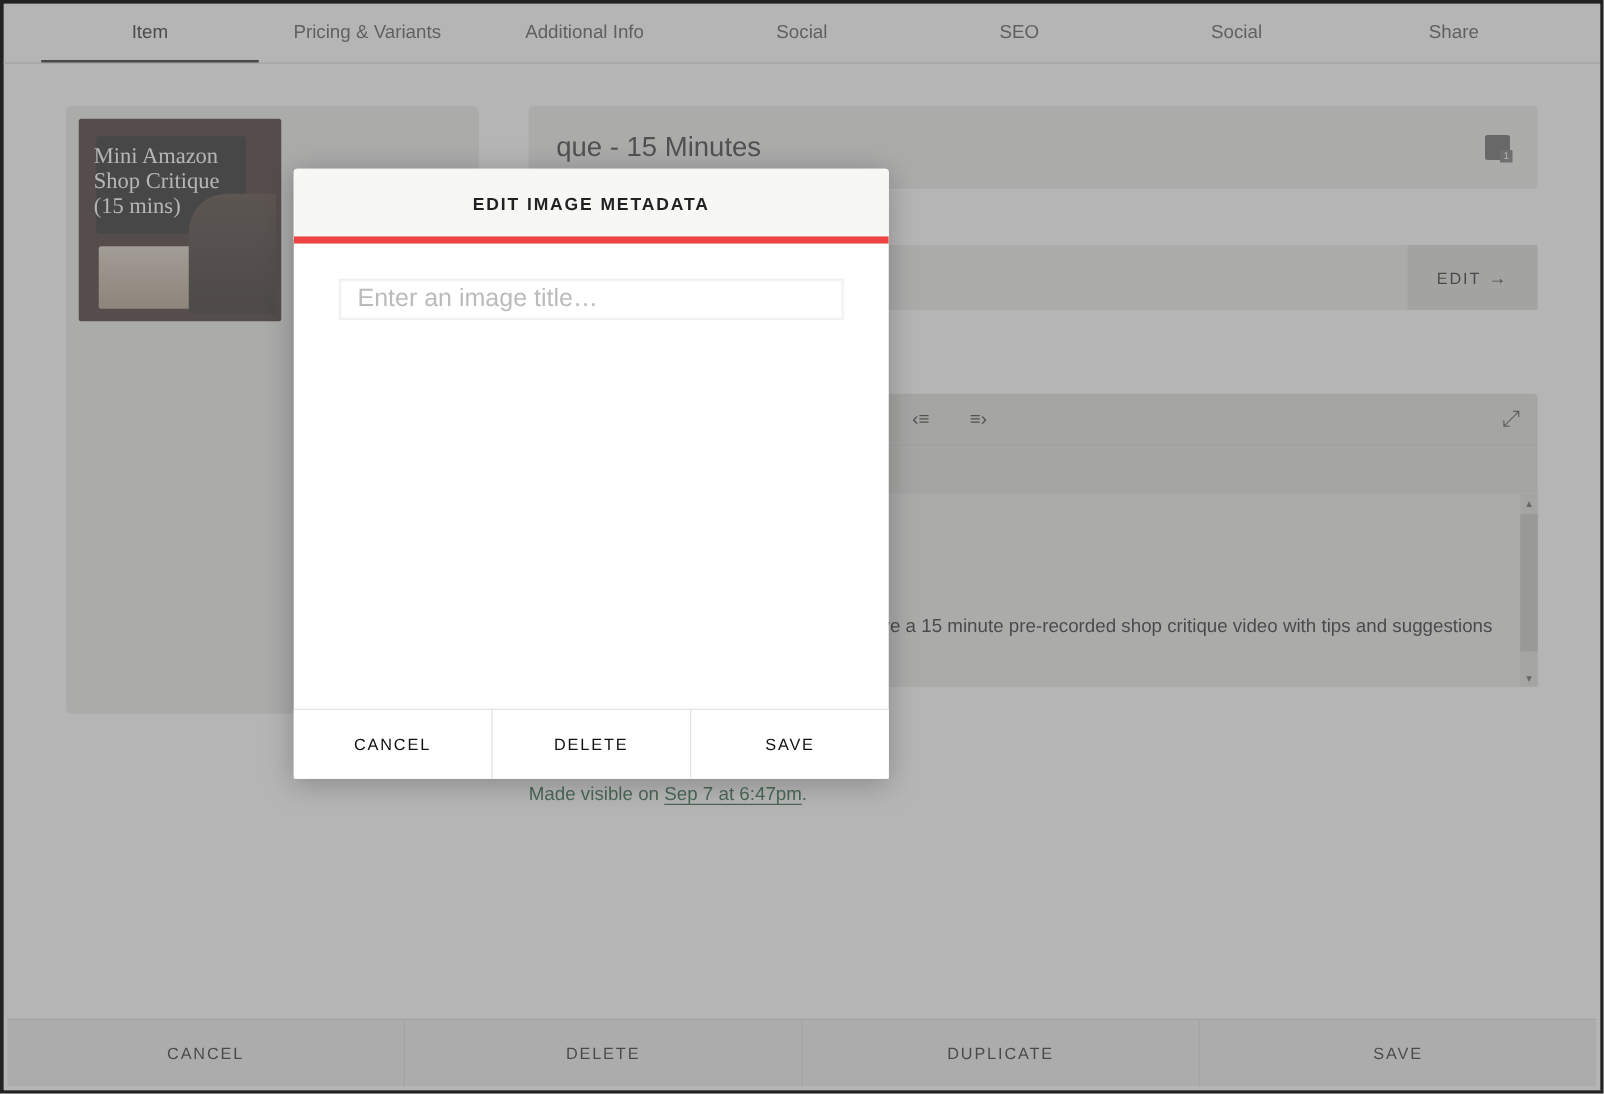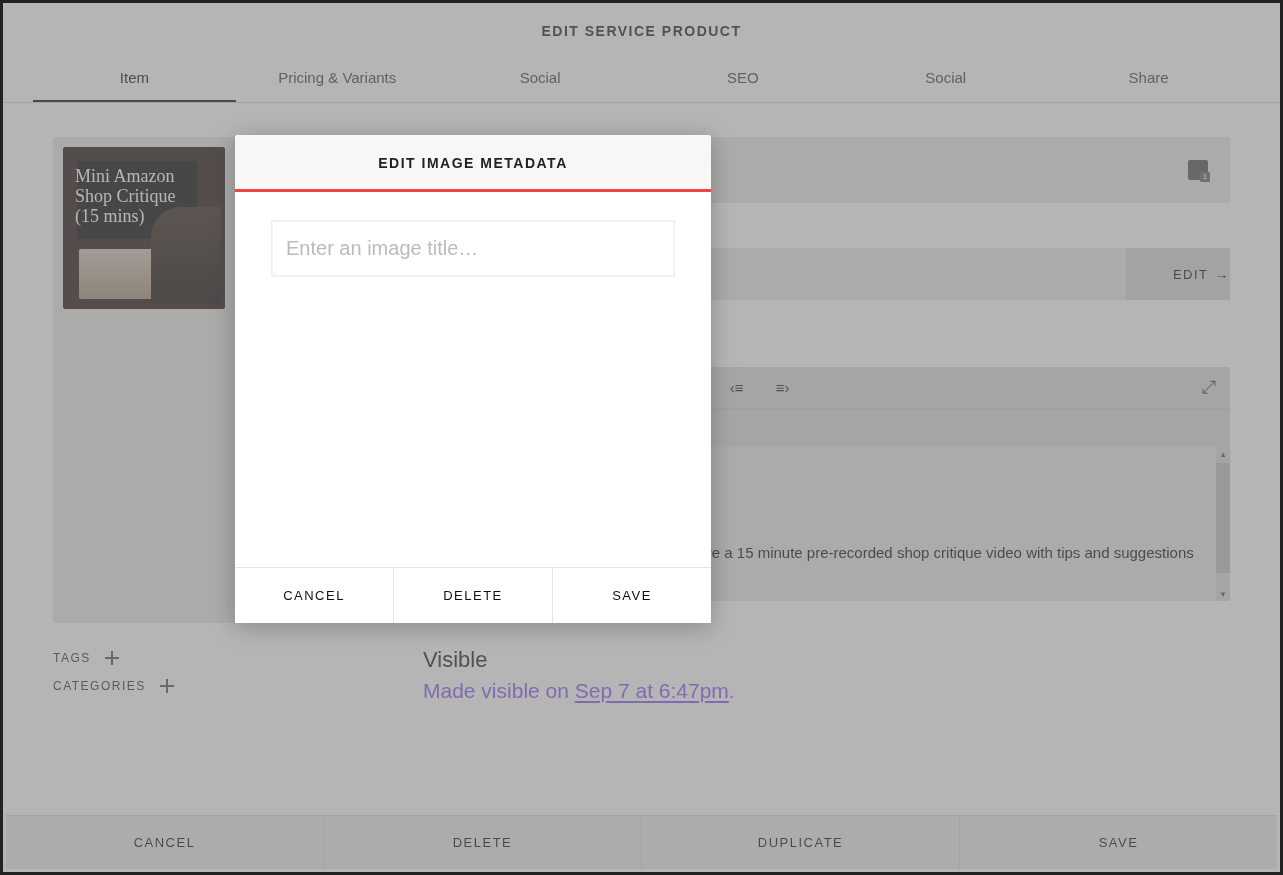--- a/index.html
+++ b/index.html
@@ -34,21 +34,21 @@
   .right-col { flex: 1; }
   .title-row { display:flex; align-items:center; background:#e8e8e7; border-radius:3px; padding: 20px 22px; margin-bottom: 26px; }
   .title-input { flex:1; border:none; background:transparent; font-size: 22px; color:#222; outline:none; }
   .store-icon { width:20px; height:20px; background:#555; border-radius:2px; position:relative; }
   .store-icon::before { content:"1"; position:absolute; right:-2px; bottom:-2px; font-size:8px; background:#666; color:#fff; width:10px; height:10px; line-height:10px; text-align:center; border-radius:1px;}
 
   .subsection-label { font-size:10px; letter-spacing:1.5px; color:#464646; margin:0 0 8px 4px; }
 
   .url-row { display:flex; align-items:center; background:#e8e8e7; border-radius:3px; margin-bottom:24px; height:52px; }
   .url-left { flex:1; padding: 0 20px; font-size:15px; color:#222; }
-  .url-edit { width:104px; height:100%; display:flex; align-items:center; justify-content:flex-end; font-size:13px; letter-spacing:1.5px; color:#111; background:#d8d8d6; cursor:pointer; }
+  .url-edit { width:104px; height:100%; display:flex; align-items:center; justify-content:center; font-size:13px; letter-spacing:1.5px; color:#111; background:#d8d8d6; cursor:pointer; }
   .arrow { margin-left:6px; font-size:14px; }
 
   .sub-note { font-size:15px; color:#222; margin: 0 0 26px 4px; }
   .sub-note a { color:#222; text-decoration: underline; text-underline-offset: 3px; }
 
   .editor-toolbar { display:flex; align-items:center; background:#dcdcda; height:42px; padding: 0 14px; gap: 20px; border-top-left-radius:3px; border-top-right-radius:3px; border-bottom:1px solid #cfcfcd;}
   .fmt-select { display:flex; align-items:center; gap:40px; font-style:italic; font-size:16px; color:#222; padding-right:30px; border-right:1px solid #c4c4c1; height:100%; }
   .chev-down { font-size:12px; color:#555; }
   .tb-btn { width:26px; text-align:center; font-size:15px; color:#222; cursor:pointer; }
   .tb-sep { width:1px; height:100%; background:#c4c4c1; }
@@ -56,76 +56,66 @@
   .editor-toolbar-ext { height:38px; background:#dcdcda;}
   .editor-body { background:#e8e8e7; padding:18px 22px; font-size:15px; line-height:1.7; color:#111; height:154px; overflow-y:scroll; position:relative; }
   .editor-body p { margin-bottom:12px; }
   .scrollbar { position:absolute; right:0; top:0; width:14px; height:100%; background:#dcdcda;}
   .scrollbar-thumb { position:absolute; right:0; top:16px; width:14px; height:110px; background:#c0c0be; }
   .scrollbar-up, .scrollbar-down { position:absolute; right:0; width:14px; height:14px; font-size:9px; color:#555; text-align:center; line-height:14px;}
   .scrollbar-up{top:0;} .scrollbar-down{bottom:0;}
 
   .visible-block { margin-top:46px; margin-left:0; }
   .visible-title { font-size:22px; color:#222; margin-bottom:6px; }
-  .visible-sub { font-size:21px; color:#8b5cf6; }
+  .visible-sub { font-size:15px; color:#14532d; }
   .visible-sub .link { text-decoration: underline; text-underline-offset:3px; }
 
   .bottom-bar { position:absolute; left:3px; right:3px; bottom:3px; height:54px; background:#ececeb; display:flex; border-top:1px solid #d8d8d7;}
   .bottom-bar button { flex:1; border:none; background:transparent; font-size:13px; letter-spacing:1.5px; color:#111; cursor:pointer; }
   .bottom-bar button + button { border-left:1px solid #d8d8d7; }
 
   
   .overlay { position:absolute; inset:0; background:rgba(120,120,120,0.55); display:flex; align-items:flex-start; justify-content:flex-start; }
   .modal { margin-left:232px; margin-top:132px; width:476px; height:488px; background:#fff; border-radius:3px; box-shadow:0 4px 24px rgba(0,0,0,0.25); display:flex; flex-direction:column; }
-  .modal-header { text-align:center; padding:20px 0 18px; font-size:14px; letter-spacing:1.5px; font-weight:600; color:#222; border-bottom:3px solid #ef4444; background:#f7f7f6; border-top-left-radius:3px; border-top-right-radius:3px;}
+  .modal-header { text-align:center; padding:20px 0 18px; font-size:14px; letter-spacing:1.5px; font-weight:600; color:#222; border-bottom:6px solid #ef4444; background:#f7f7f6; border-top-left-radius:3px; border-top-right-radius:3px;}
   .modal-body { flex:1; padding:28px 36px; }
-  .modal-input { width:100%; border:1px solid #efefee; background:#fff; font-size:20px; padding:16px 14px; color:#333; outline:none; box-shadow: inset 0 0 0 1px #f3f3f2; }
+  .modal-input { width:100%; border:1px solid #efefee; background:#fff; font-size:20px; padding:4px 14px; color:#333; outline:none; box-shadow: inset 0 0 0 1px #f3f3f2; }
   .modal-input::placeholder { color:#bbb; }
   .modal-footer { display:flex; border-top:1px solid #e4e4e3; height:56px;}
   .modal-footer button { flex:1; border:none; background:#fff; font-size:13px; letter-spacing:1.5px; color:#111; cursor:pointer; }
   .modal-footer button + button { border-left:1px solid #e4e4e3; }
 
   ::-webkit-scrollbar { width:0; }
 </style>
 </head>
 <body>
 
 <div class="frame">
   <div class="page">
-    <div class="page-header">EDIT SERVICE PRODUCT</div>
 
     <div class="tabs">
       <div class="tab active">Item</div>
       <div class="tab">Pricing &amp; Variants</div>
+      <div class="tab">Additional Info</div>
       <div class="tab">Social</div>
       <div class="tab">SEO</div>
       <div class="tab">Social</div>
       <div class="tab">Share</div>
     </div>
 
     <div class="body">
       <div class="left-col">
         <div class="img-box">
           <div class="thumb">
             <div class="thumb-text">Mini Amazon Shop Critique (15 mins)</div>
             <div class="thumb-laptop"></div>
             <div class="thumb-person"></div>
           </div>
         </div>
 
-        <div class="tags-cats">
-          <div class="row">
-            <span>TAGS</span>
-            <span class="plus-icon"></span>
-          </div>
-          <div class="row">
-            <span>CATEGORIES</span>
-            <span class="plus-icon"></span>
-          </div>
-        </div>
       </div>
 
       <div class="right-col">
         <div class="title-row">
           <input class="title-input" value="que - 15 Minutes" style="">
           <span class="store-icon"></span>
         </div>
 
         <div class="subsection-label">URL</div>
         <div class="url-row">

